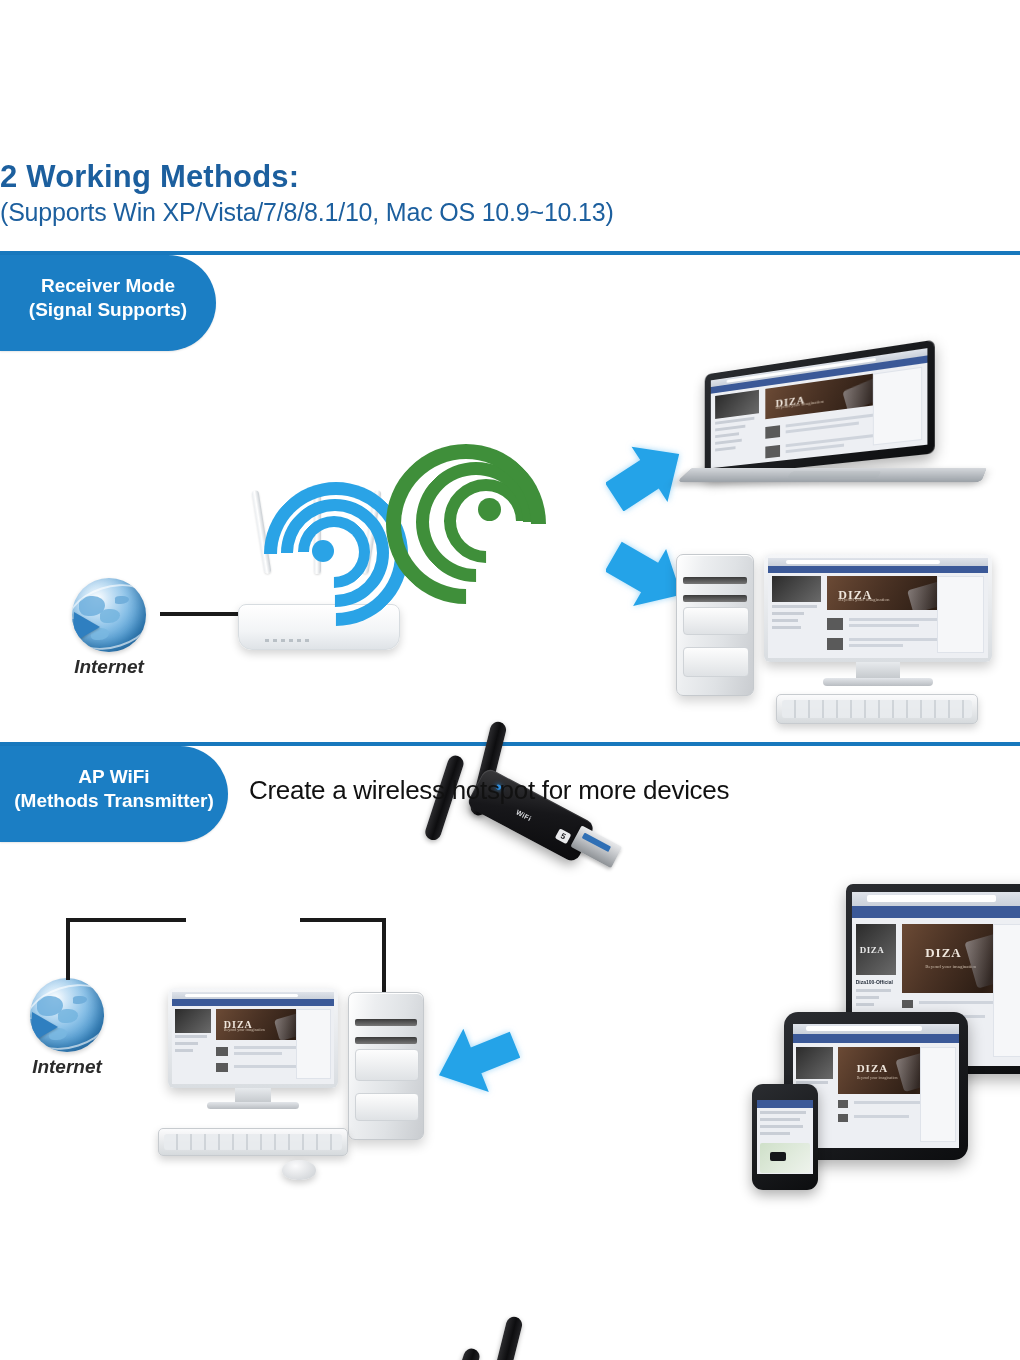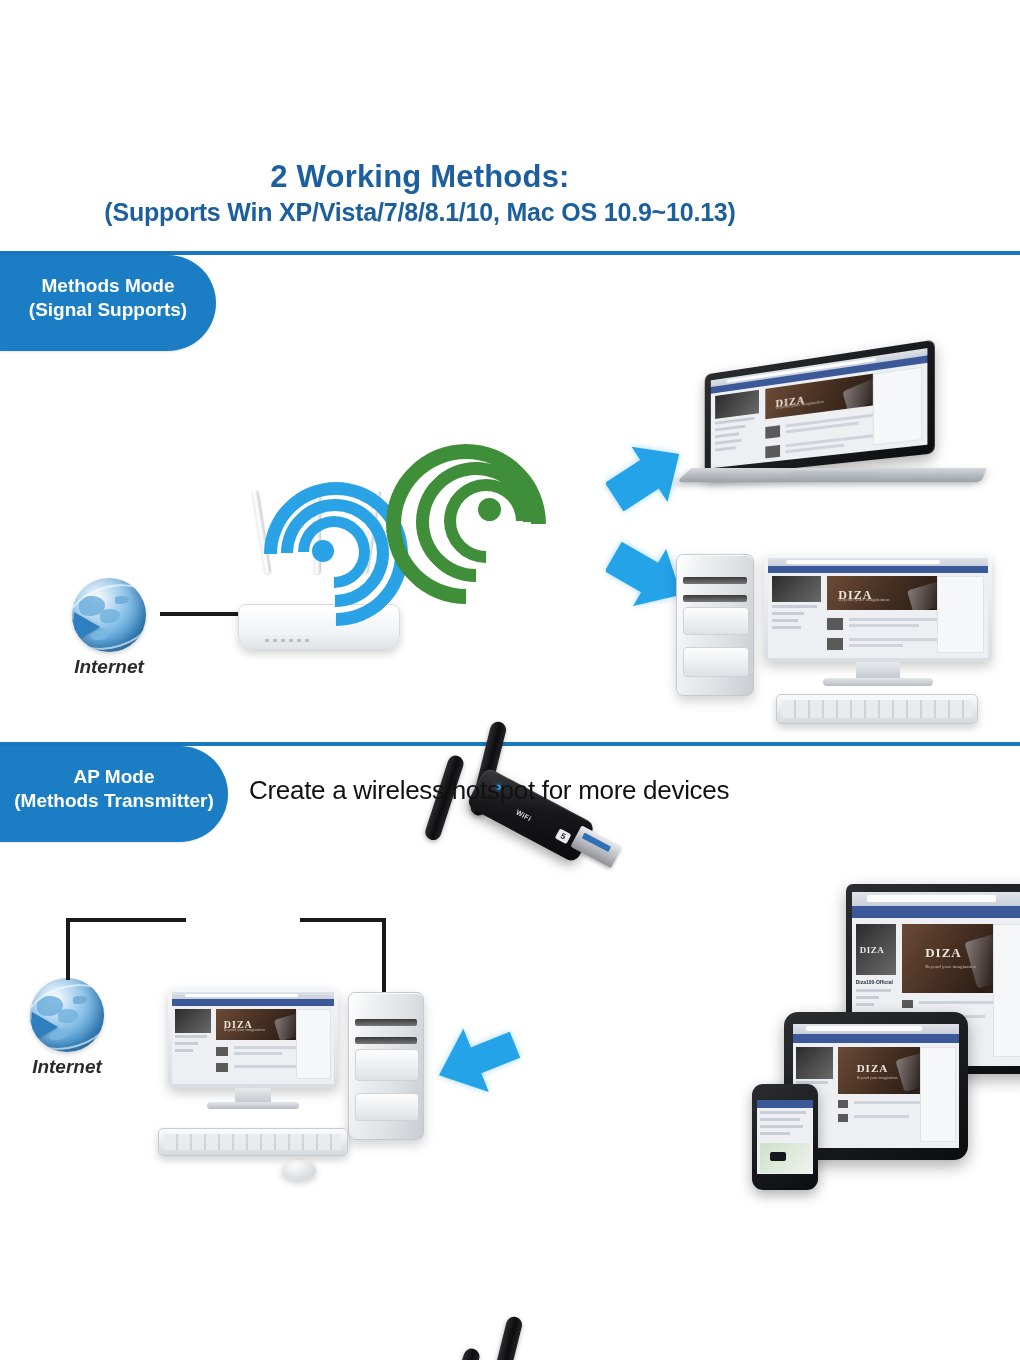--- a/index.html
+++ b/index.html
@@ -5,27 +5,27 @@
   html,body{margin:0;padding:0;}
   body{
     width:1020px;height:1360px;
     background:#ffffff;
     font-family:"Liberation Sans", sans-serif;
     position:relative;overflow:hidden;
   }
   .page{position:relative;width:1020px;height:1360px;background:#fff;}
 
   
-  .header{position:absolute;left:0;top:160px;width:840px;text-align:center;}
+  .header{position:absolute;left:0;top:160px;width:840px;}
   .title-main{
     font-size:31px;font-weight:bold;color:#1c5f9e;letter-spacing:.2px;
     line-height:1.12;
   }
   .title-sub{
-    font-size:25px;font-weight:bold;color:#1c5f9e;letter-spacing:-.2px;
+    font-size:25px;font-weight:normal;color:#1c5f9e;letter-spacing:-.2px;
     line-height:1.15;margin-top:3px;
   }
 
   
   .hrule{position:absolute;left:0;width:1020px;height:4px;background:#1878bd;}
   .hrule.r1{top:251px;}
   .hrule.r2{top:742px;}
 
   .badge{
     position:absolute;left:0;
@@ -183,21 +183,21 @@
 
   <div class="header">
     <div class="title-main">2 Working Methods:</div>
     <div class="title-sub">(Supports Win XP/Vista/7/8/8.1/10, Mac OS 10.9~10.13)</div>
   </div>
 
   <div class="hrule r1"></div>
   <div class="hrule r2"></div>
 
   <div class="badge station">
-    <div class="l1">Methods Mode</div>
+    <div class="l1">Receiver Mode</div>
     <div class="l2">(Signal Supports)</div>
   </div>
 
   <div class="abs" style="left:72px;top:578px;">
     <div class="globe">
       <div class="globe-arrow-tail"></div>
       <div class="globe-arrow"></div>
     </div>
     <div class="internet-label" style="width:74px;margin-top:4px;">Internet</div>
   </div>
@@ -354,21 +354,21 @@
       <div class="mon-neck" style="width:44px;height:16px;"></div>
       <div class="mon-base" style="width:110px;height:8px;"></div>
     </div>
 
     <div class="keyboard" style="position:absolute;left:100px;top:146px;width:200px;height:28px;">
       <div class="kb-keys"></div>
     </div>
   </div>
 
   <div class="badge ap">
-    <div class="l1">AP Mode</div>
+    <div class="l1">AP WiFi</div>
     <div class="l2">(Methods Transmitter)</div>
   </div>
   <div class="headline h2">Create a wireless hotspot for more devices</div>
 
   <div class="abs" style="left:30px;top:978px;">
     <div class="globe">
       <div class="globe-arrow-tail"></div>
       <div class="globe-arrow"></div>
     </div>
     <div class="internet-label" style="width:74px;margin-top:4px;">Internet</div>

